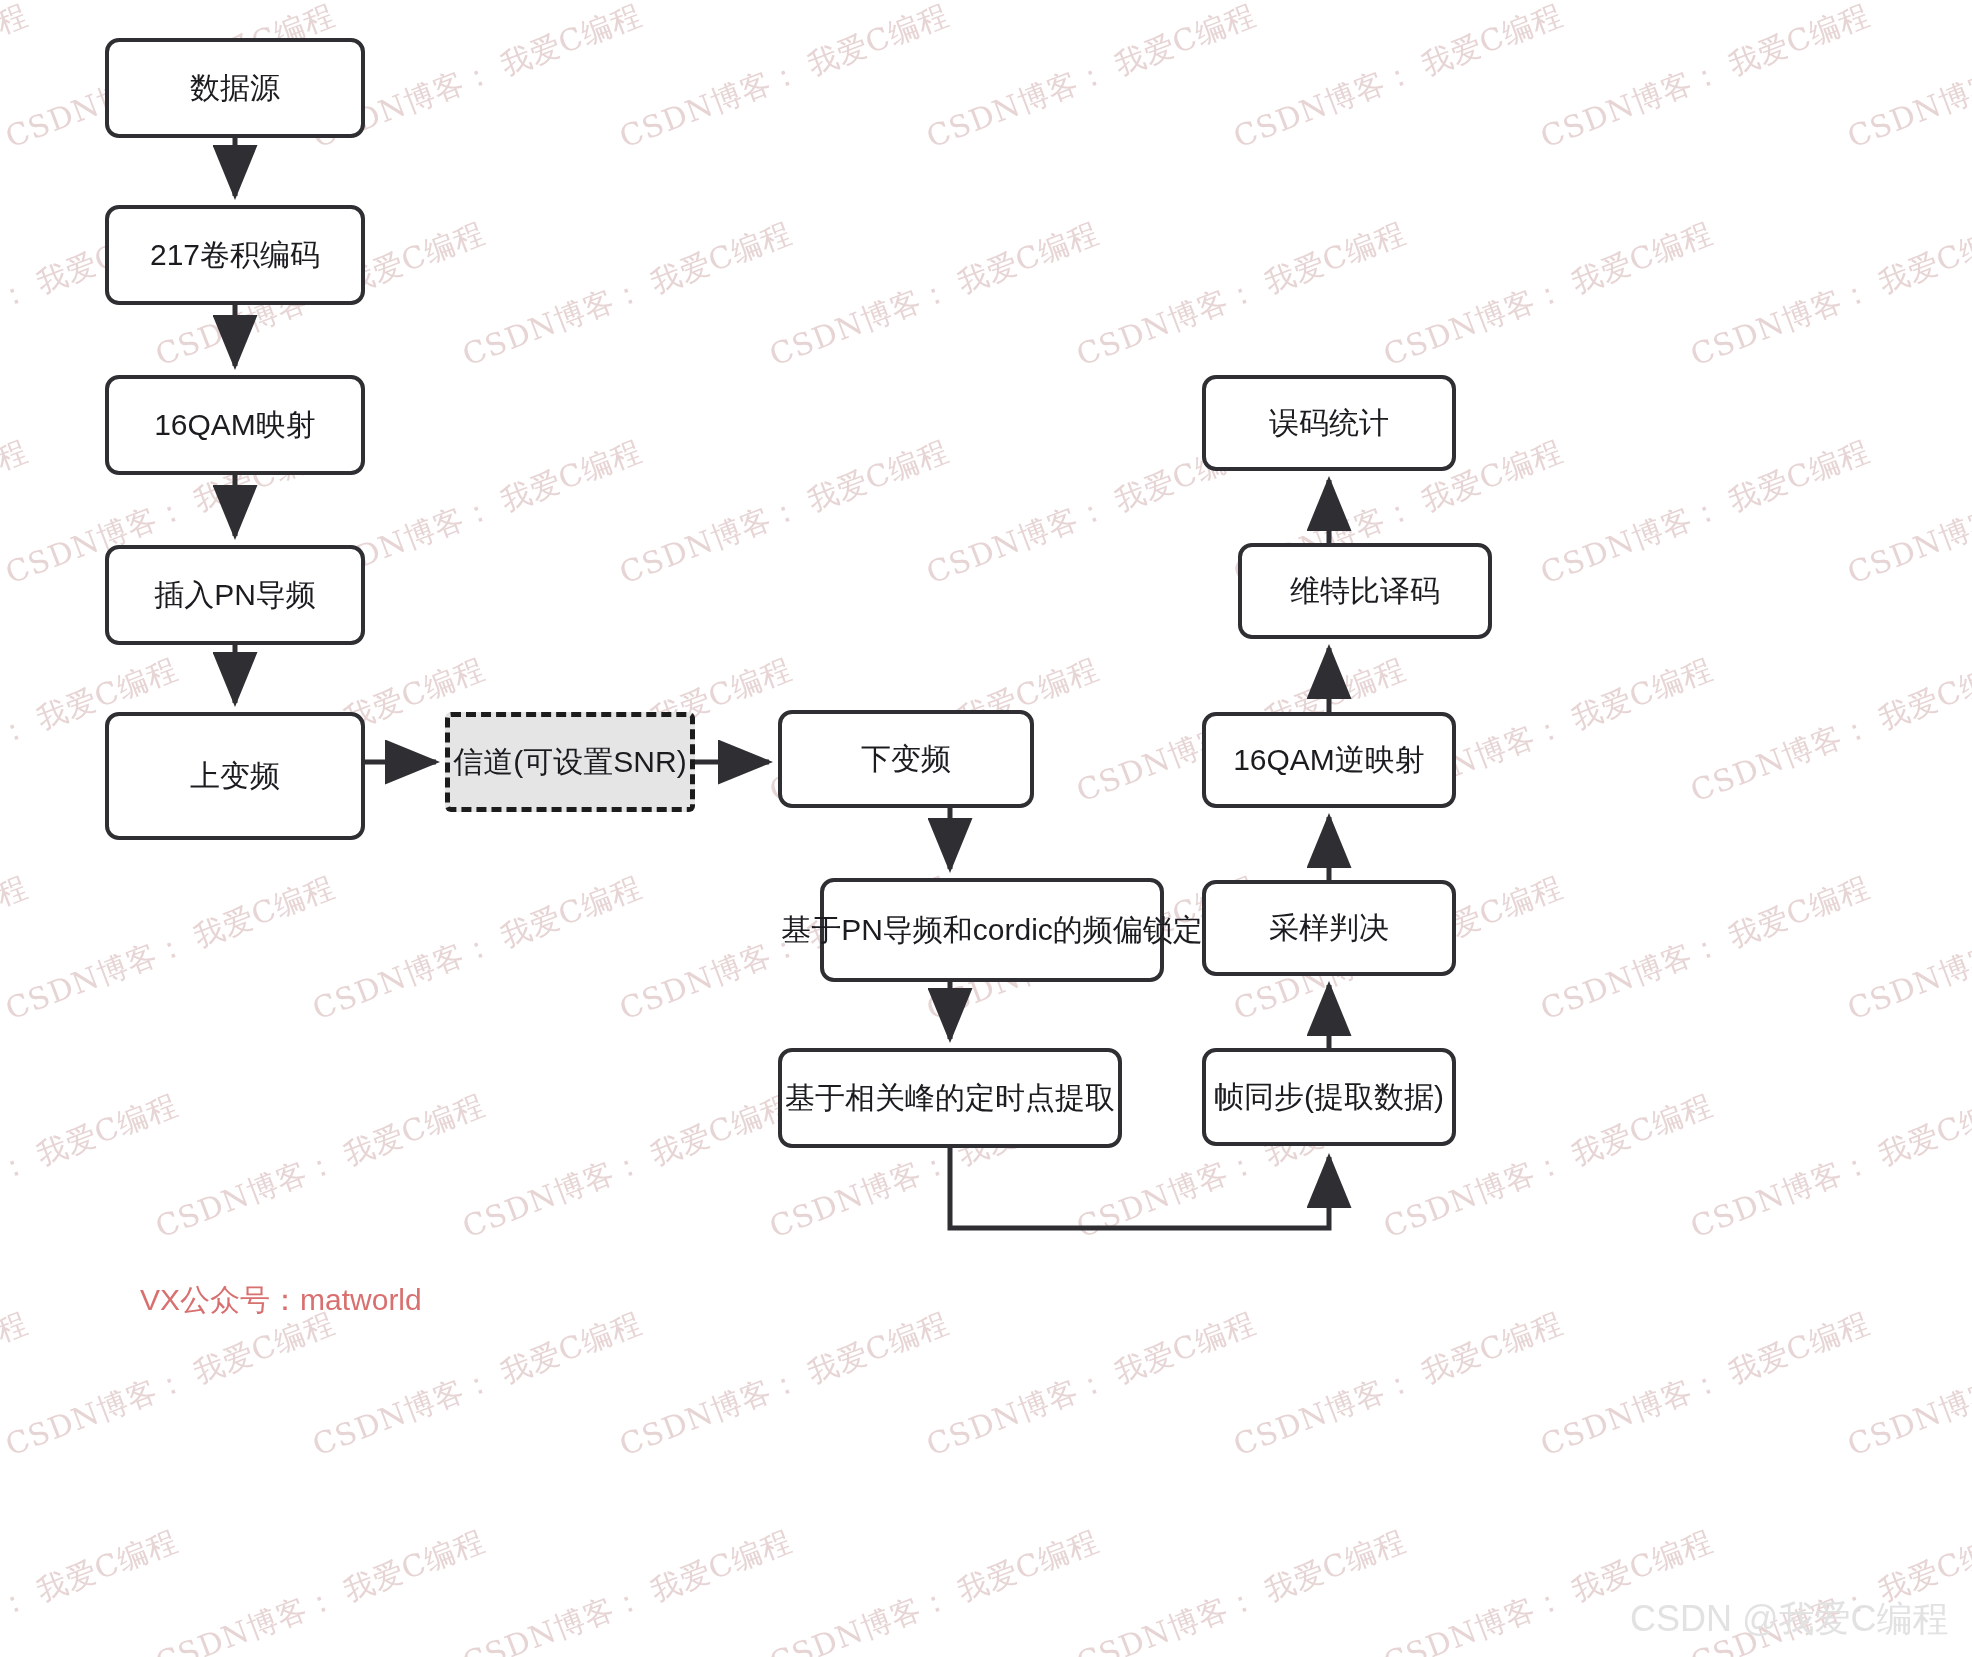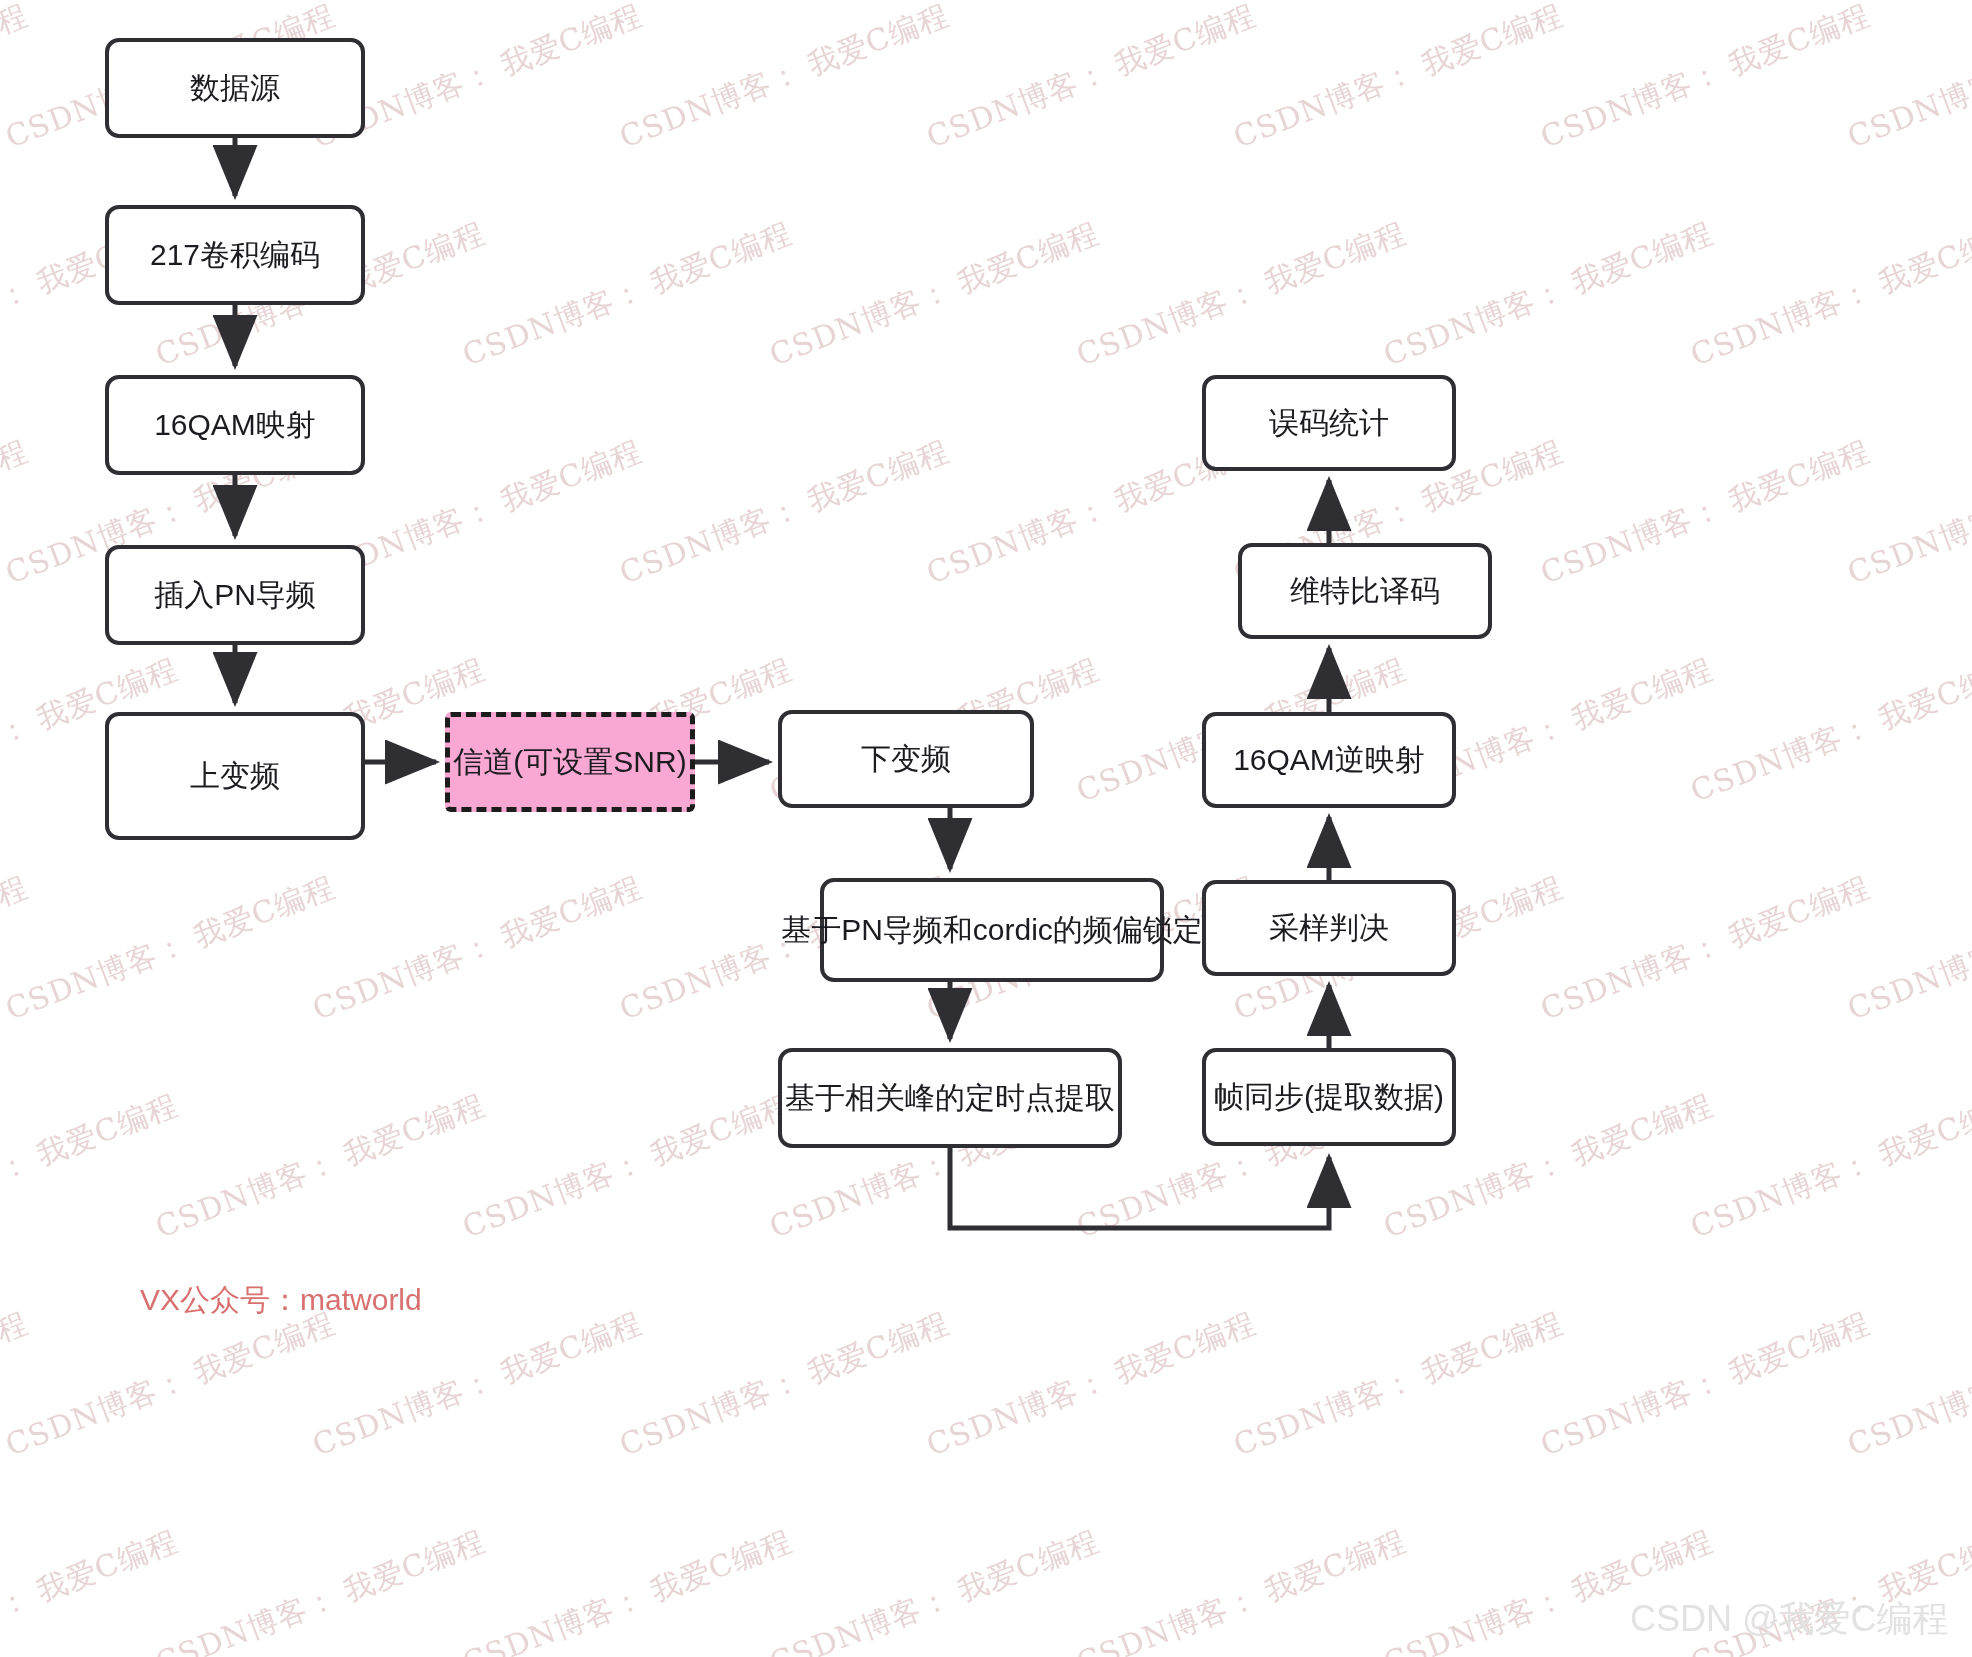--- a/index.html
+++ b/index.html
@@ -66,21 +66,21 @@
   }
   .node .node-label {
     font-size: 30px;
     color: #1b1b20;
     line-height: 1.25;
     text-align: center;
     white-space: nowrap;
     font-family: "Liberation Sans", "DejaVu Sans", sans-serif;
   }
   .node.channel {
-    background: #f9a8d4;
+    background: #e5e5e5;
     border: 5px dashed #1c1c1c;
     border-radius: 6px;
   }
   
   #vx-note {
     position: absolute;
     z-index: 5;
     color: #d8706f;
     font-size: 30px;
     white-space: nowrap;

